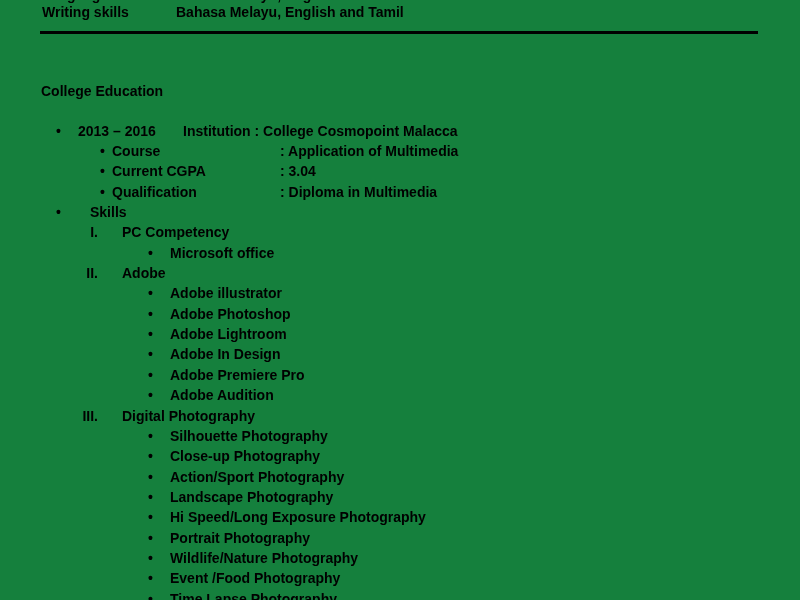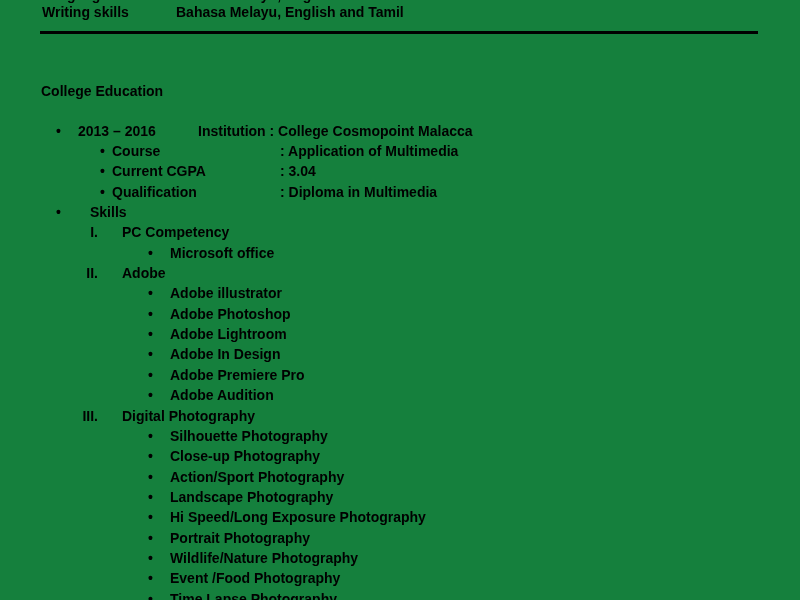--- a/index.html
+++ b/index.html
@@ -65,21 +65,21 @@
     line-height: 20.345px;
     white-space: nowrap;
   }
   .row span { position: absolute; top: 0; }
   
   .b1 .blt  { left: 56px; }
   .b1 .txt  { left: 90px; }
   
   .event .blt { left: 56px; }
   .event .t1  { left: 78px; }
-  .event .t2  { left: 198px; }
+  .event .t2  { left: 183px; }
   
   .detail .blt { left: 100px; }
   .detail .lbl { left: 112px; width: 158px; }
   .detail .val { left: 280px; }
   
   .roman .mk  { left: 70px; width: 28px; text-align: right; }
   .roman .txt { left: 122px; }
   
   .b3 .blt { left: 148px; }
   .b3 .txt { left: 170px; }

